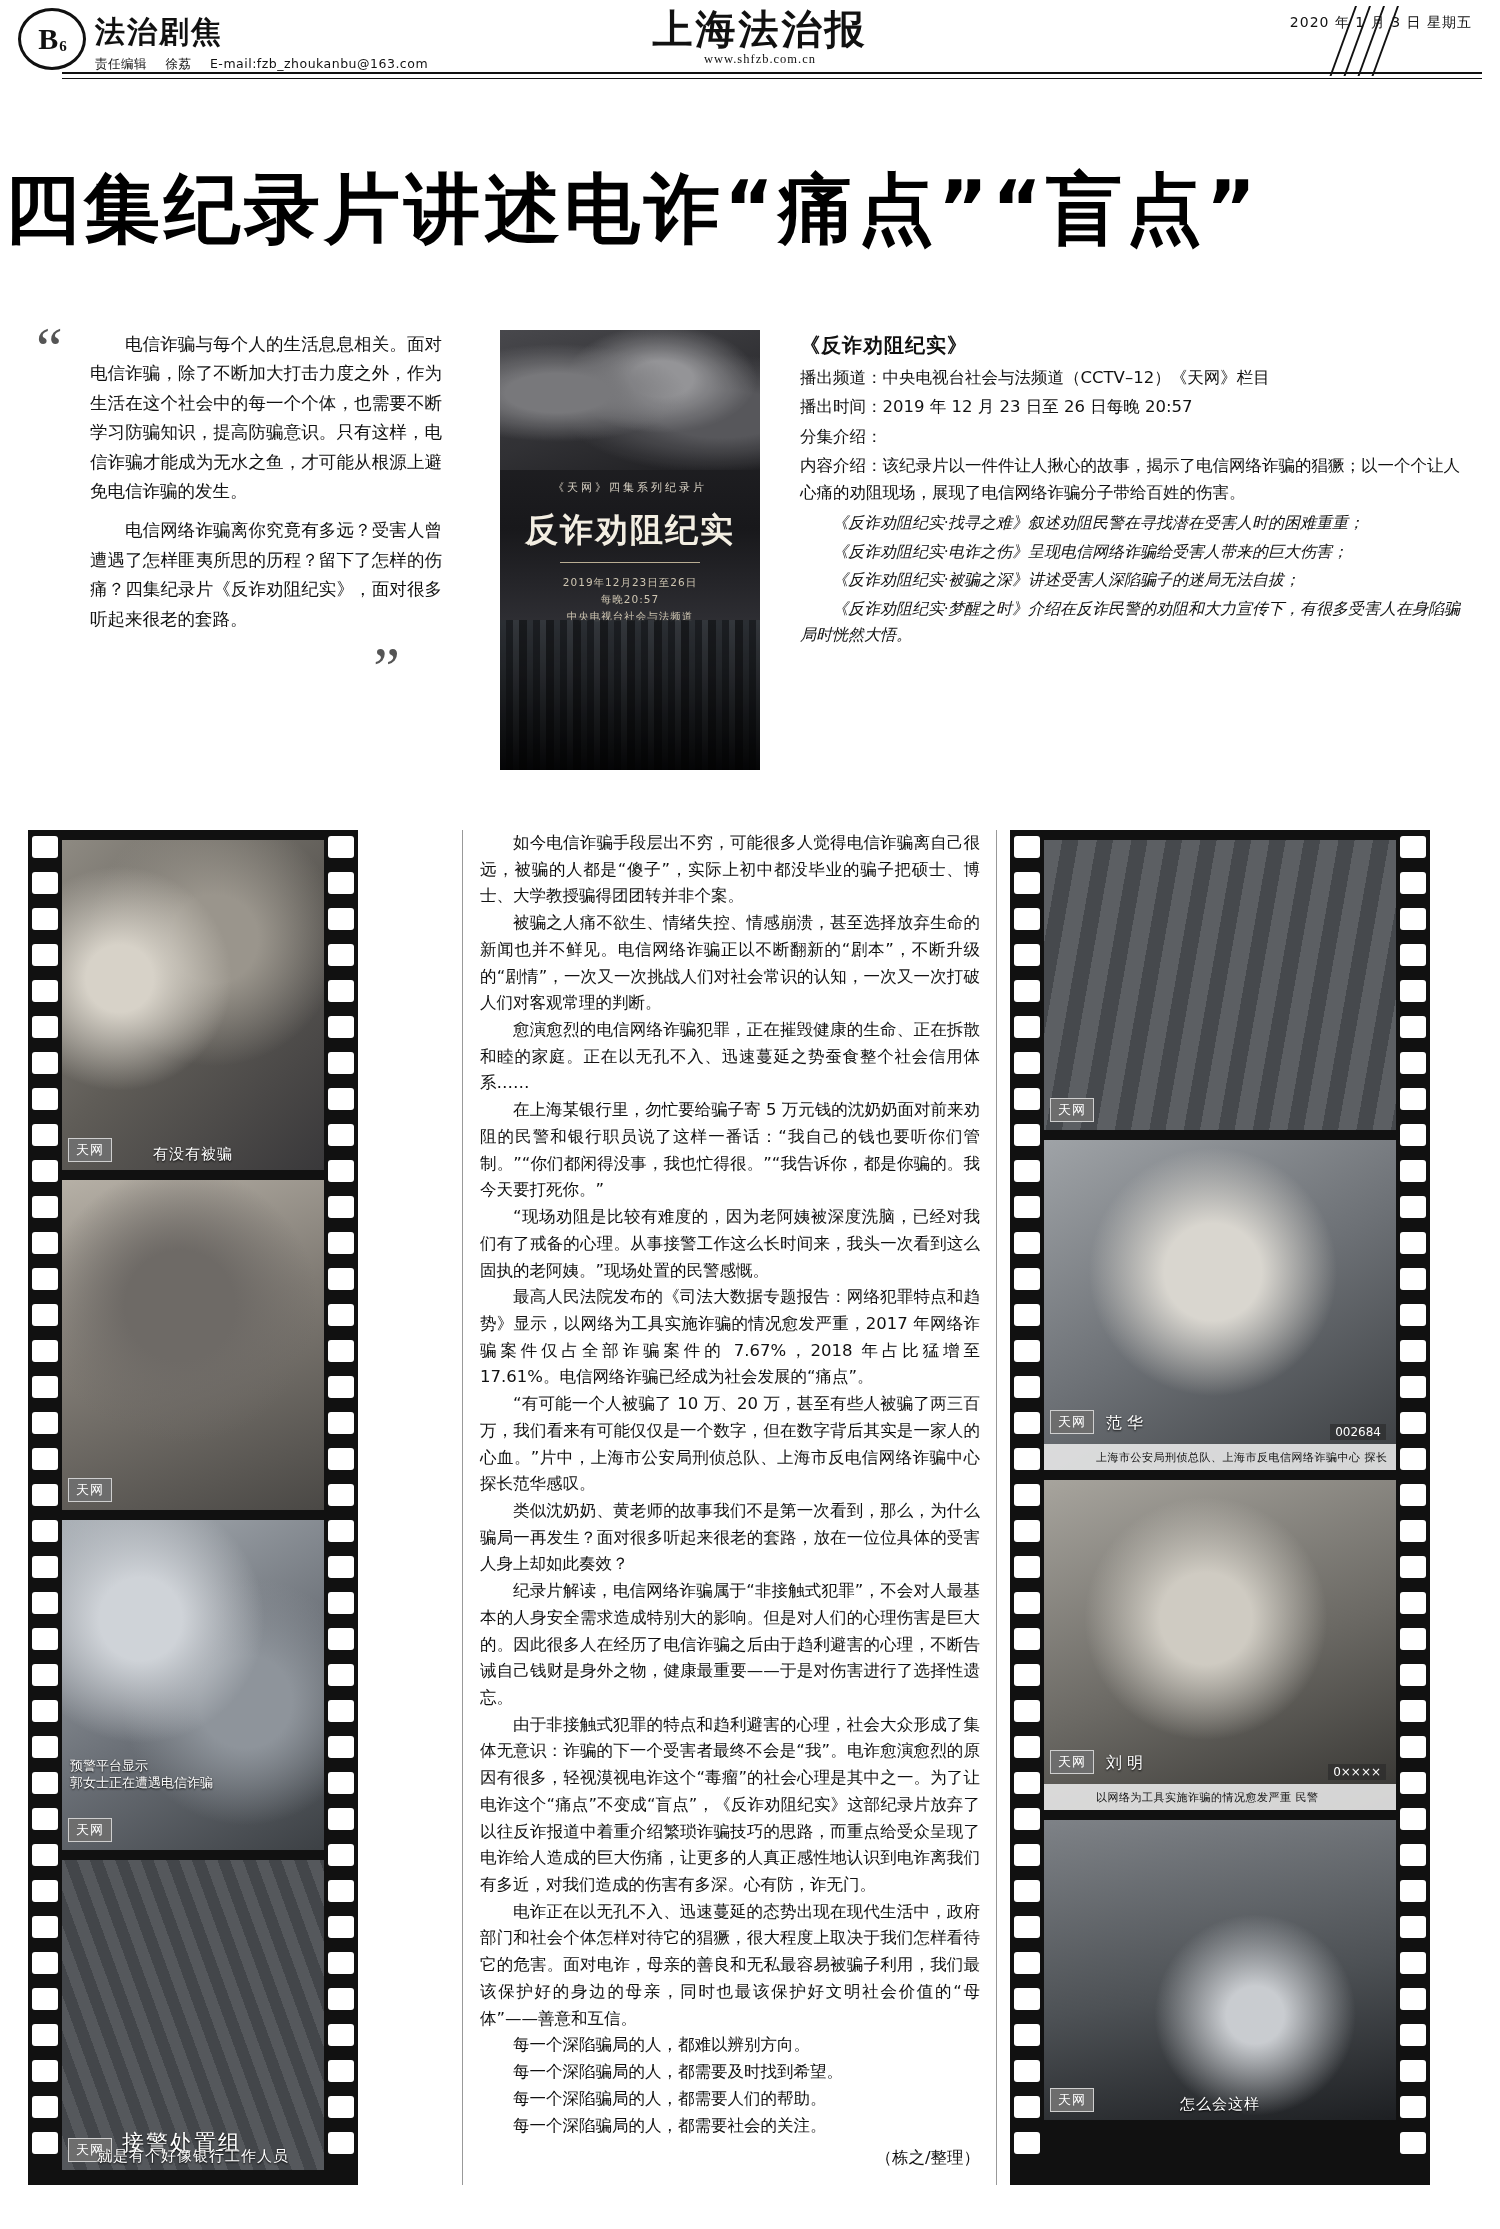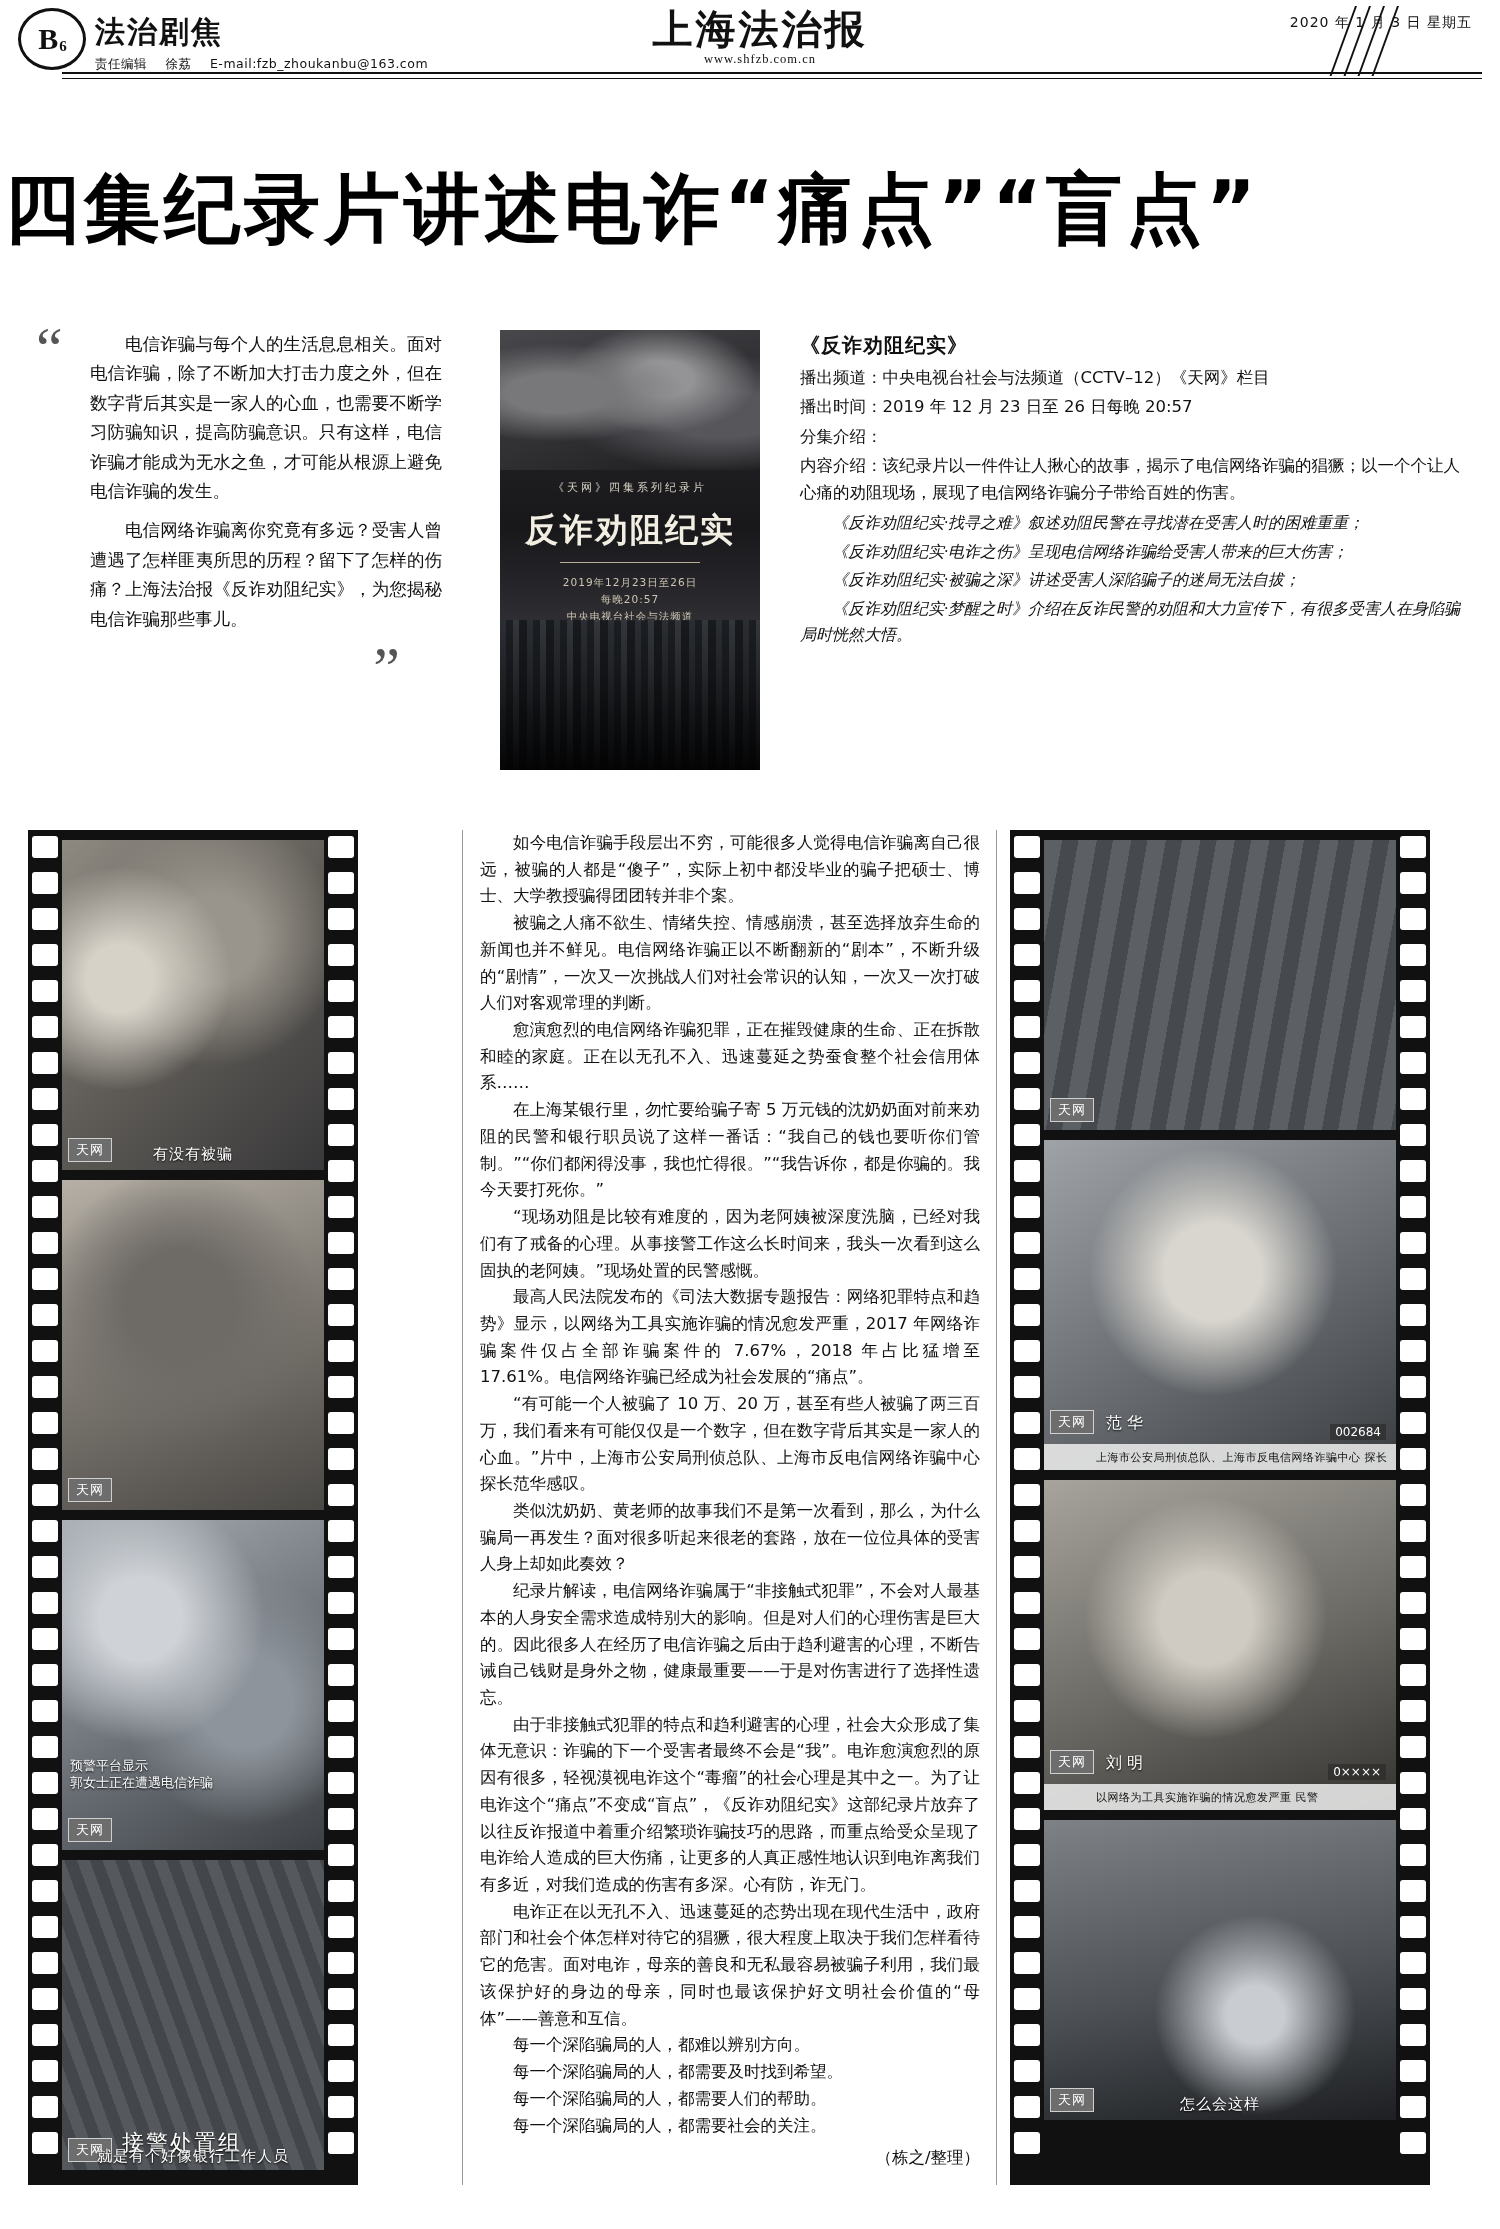--- a/index.html
+++ b/index.html
@@ -256,22 +256,22 @@
         <i style="left:14px"></i>
         <i style="left:28px"></i>
         <i style="left:42px"></i>
     </div>
   </div>
 
   <h1 class="headline">四集纪录片讲述电诈“痛点”“盲点”</h1>
 
   <div class="lead">
     <span class="quote-open">“</span>
-    <p>电信诈骗与每个人的生活息息相关。面对电信诈骗，除了不断加大打击力度之外，但在数字背后其实是一家人的心血，也需要不断学习防骗知识，提高防骗意识。只有这样，电信诈骗才能成为无水之鱼，才可能从根源上避免电信诈骗的发生。</p>
-    <p>电信网络诈骗离你究竟有多远？受害人曾遭遇了怎样匪夷所思的历程？留下了怎样的伤痛？上海法治报《反诈劝阻纪实》，为您揭秘电信诈骗那些事儿。</p>
+    <p>电信诈骗与每个人的生活息息相关。面对电信诈骗，除了不断加大打击力度之外，作为生活在这个社会中的每一个个体，也需要不断学习防骗知识，提高防骗意识。只有这样，电信诈骗才能成为无水之鱼，才可能从根源上避免电信诈骗的发生。</p>
+    <p>电信网络诈骗离你究竟有多远？受害人曾遭遇了怎样匪夷所思的历程？留下了怎样的伤痛？四集纪录片《反诈劝阻纪实》，面对很多听起来很老的套路。</p>
     <span class="quote-close">”</span>
   </div>
 
   <div class="poster">
     <div class="pfig"></div>
     <div class="ptop">《天网》四集系列纪录片</div>
     <div class="pmain">反诈劝阻纪实</div>
     <div class="pline"></div>
     <div class="pdate">
       <div>2019年12月23日至26日</div>

